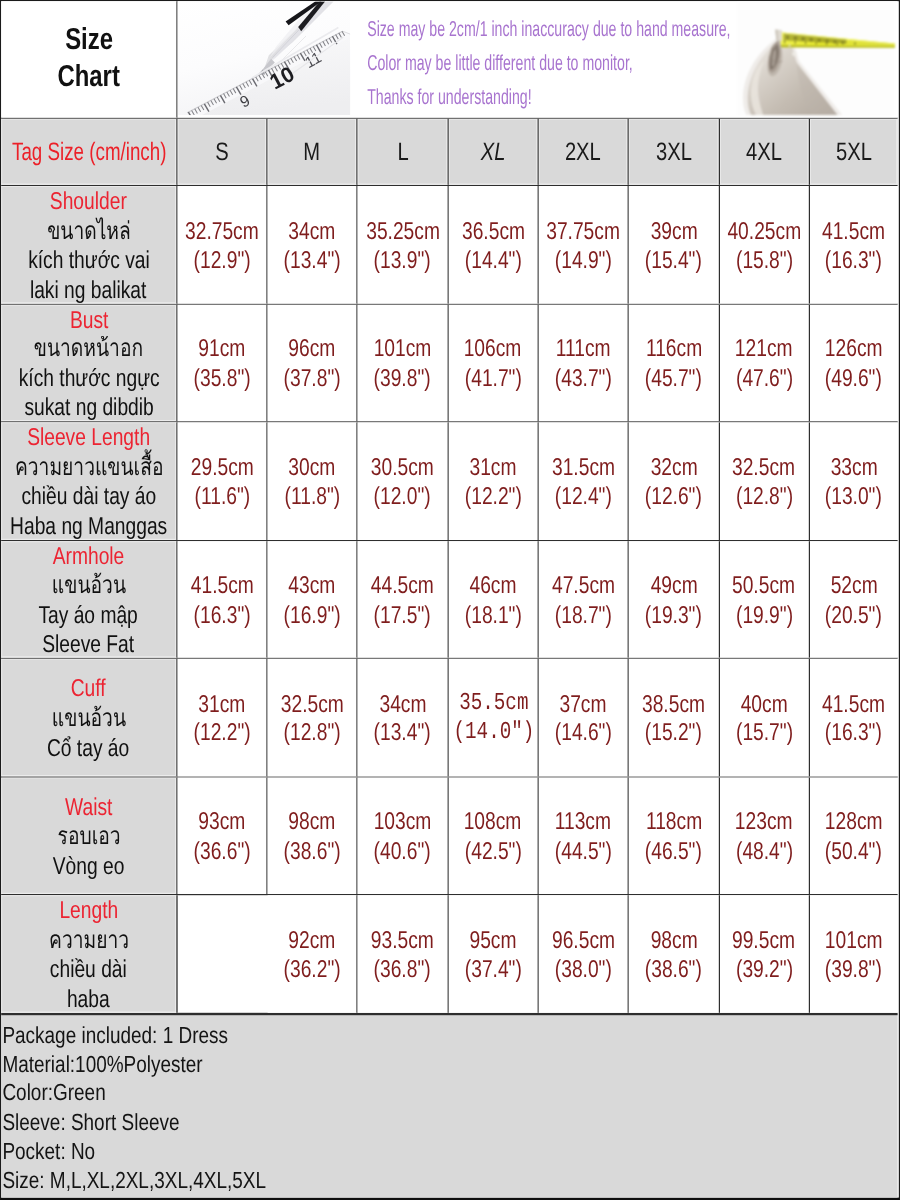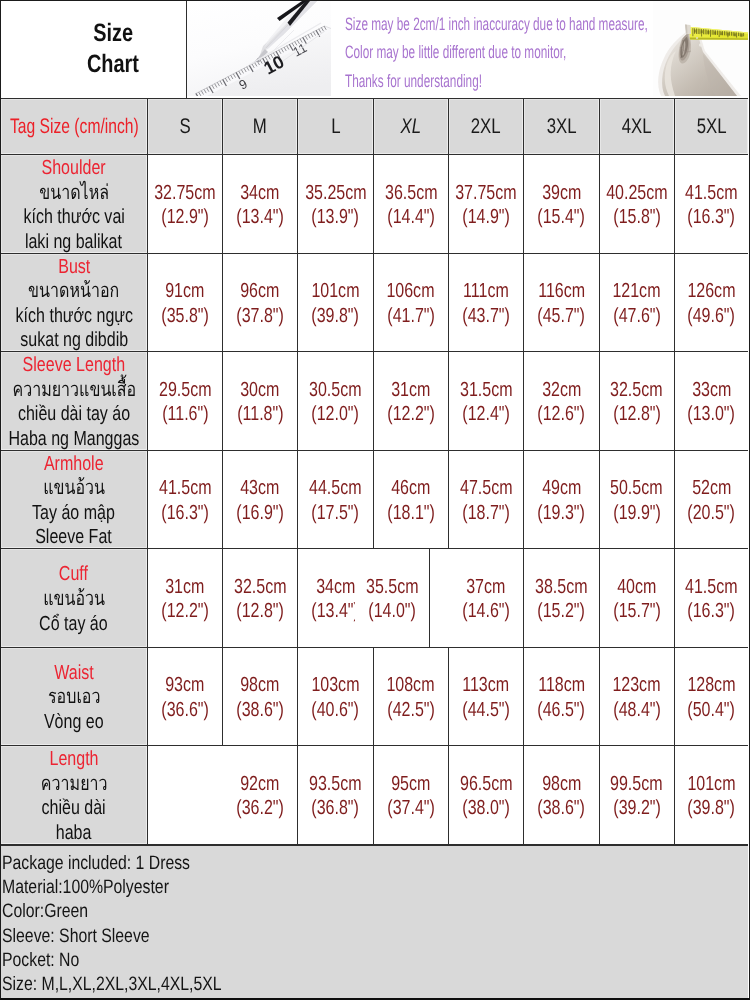--- a/index.html
+++ b/index.html
@@ -5,21 +5,21 @@
 <style>
   html,body{margin:0;padding:0;}
   body{width:750px;height:1000px;overflow:hidden;background:#ffffff;
        font-family:"Liberation Sans",sans-serif;-webkit-font-smoothing:antialiased;text-rendering:geometricPrecision;}
   #page{position:relative;width:750px;height:1000px;box-sizing:border-box;
         background:#ffffff;border-top:1.5px solid #1b1b1b;border-left:1.5px solid #1b1b1b;
         border-right:1.5px solid #1b1b1b;border-bottom:2px solid #0e0e0e;}
 
   
   .hdr{position:absolute;left:0;top:0;width:747px;height:97.5px;display:flex;
-       border-bottom:1.5px solid #2e2e2e;box-sizing:border-box;padding-left:39px;}
+       border-bottom:1.5px solid #2e2e2e;box-sizing:border-box;}
   .hdr-title{width:147px;height:100%;display:flex;flex-direction:column;
              align-items:center;justify-content:center;background:#fff;
              border-right:1.5px solid #2e2e2e;box-sizing:border-box;}
   .hdr-title span{font-size:25.2px;font-weight:bold;color:#111;line-height:31.5px;
                   letter-spacing:0px;transform:scaleX(0.79);}
   .hdr-body{position:relative;flex:1;height:100%;background:#fff;overflow:hidden;}
   .notes{position:absolute;left:158px;top:9px;}
   .notes p{margin:0;font-size:18px;line-height:28.4px;color:#a874cf;white-space:nowrap;
            transform:scaleX(0.655);transform-origin:left center;}
   .ruler-photo{position:absolute;left:0px;top:0px;width:144px;height:95px;overflow:hidden;}
@@ -488,21 +488,21 @@
           <div>(12.2")</div>
         </div>
         <div class="gc cs" style="left:222.10000000000002px;width:75.3px;">
           <div>32.5cm</div>
           <div>(12.8")</div>
         </div>
         <div class="gc cs" style="left:297.4px;width:75.3px;">
           <div>34cm</div>
           <div>(13.4")</div>
         </div>
-        <div class="gc cs" style="left:354px;width:75.3px;">
+        <div class="gc cs" style="left:373px;width:75.3px;font-family:Liberation Mono, monospace;">
           <div>35.5cm</div>
           <div>(14.0")</div>
         </div>
         <div class="gc cs" style="left:448px;width:75.3px;">
           <div>37cm</div>
           <div>(14.6")</div>
         </div>
         <div class="gc cs" style="left:523.3px;width:75.3px;">
           <div>38.5cm</div>
           <div>(15.2")</div>

